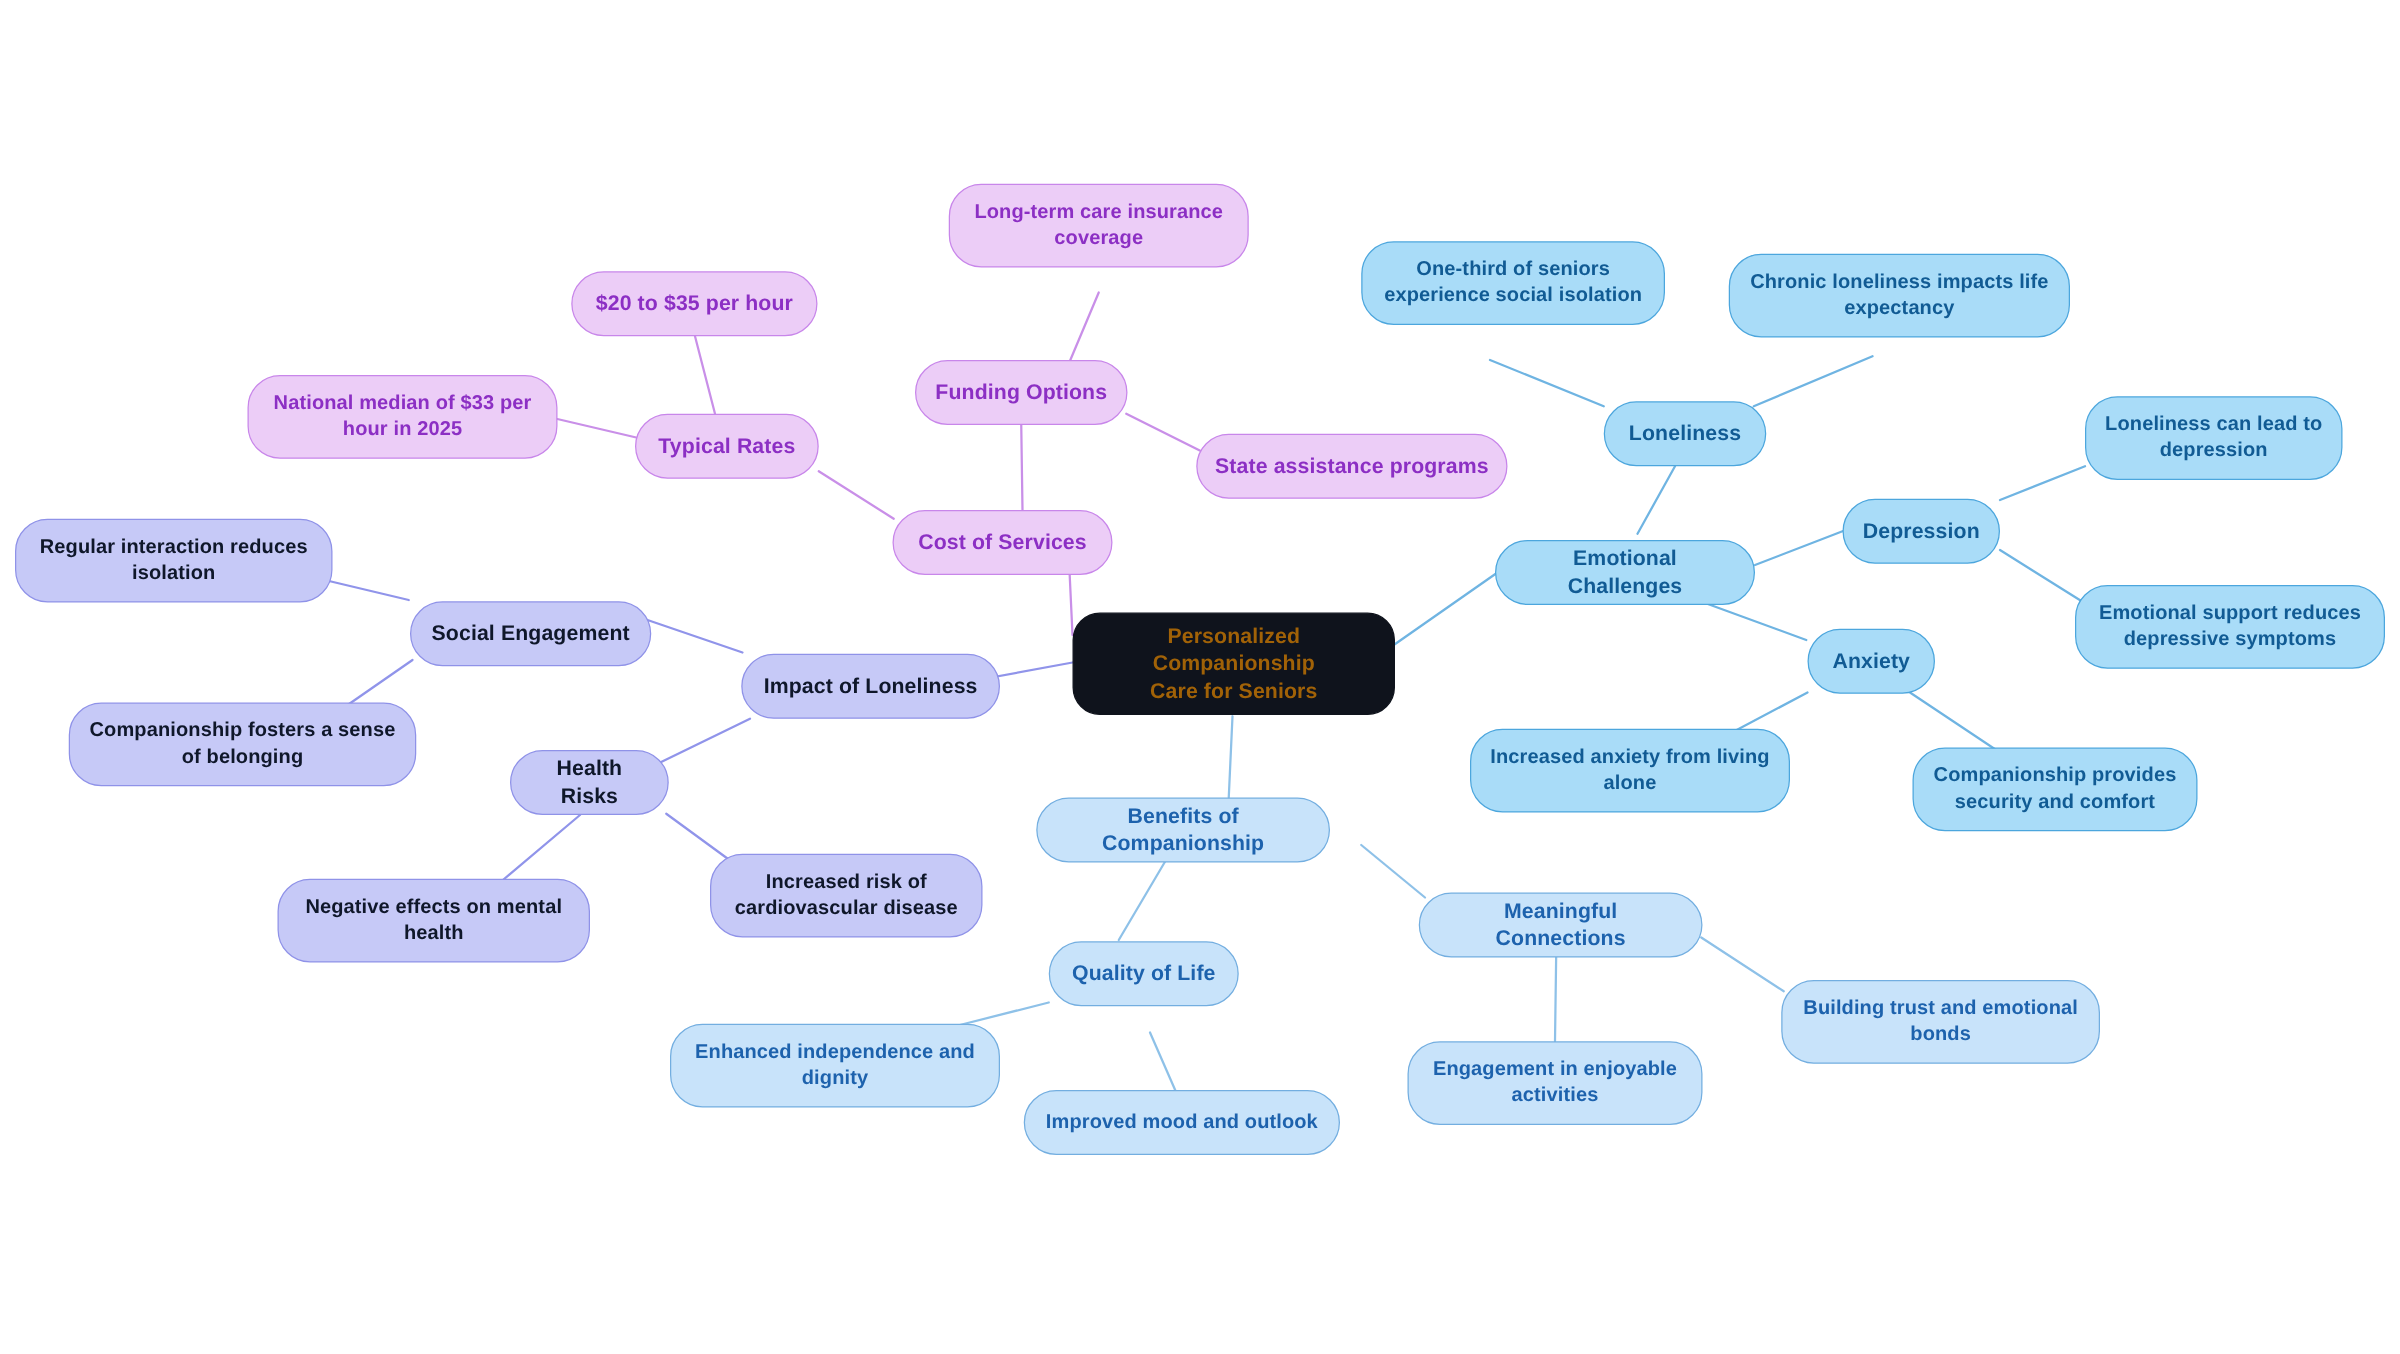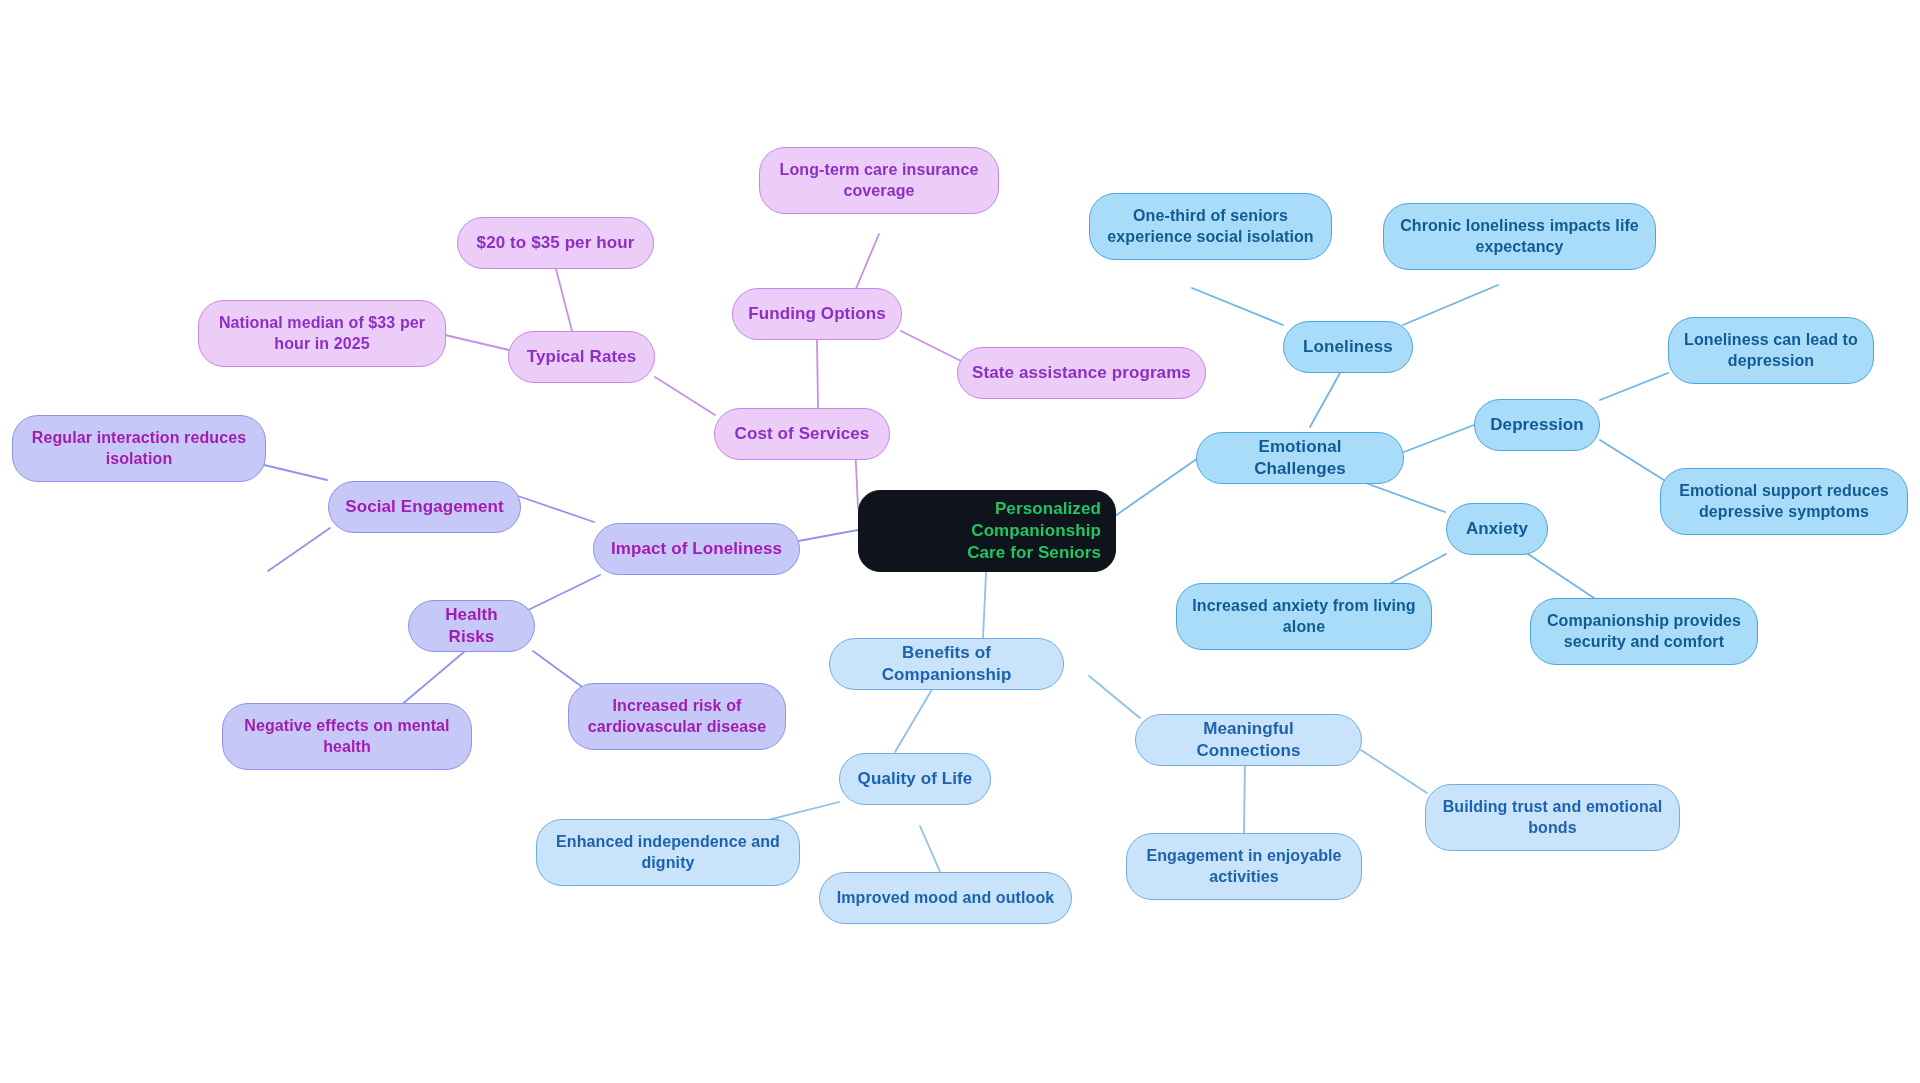--- a/index.html
+++ b/index.html
@@ -39,32 +39,31 @@
     letter-spacing: 0.1px;
     font-weight: bold;
     -webkit-font-smoothing: antialiased;
   }
   .node span { display: block; width: 100%; }
 
   
   .n-root {
     background: #0f131c;
     border-color: #0f131c;
-    color: #22c55e;
+    color: #a16207;
     border-radius: 22px;
     font-size: 17px;
-    text-align: right;
   }
 
   
   .c-blue  { background: #a9dcf8; border-color: #4ca6dd; color: #115b94; }
   
   .c-lblue { background: #c8e3fa; border-color: #73aee0; color: #1d62ad; }
   
-  .c-peri  { background: #c6c9f7; border-color: #8f92e8; color: #a21caf; }
+  .c-peri  { background: #c6c9f7; border-color: #8f92e8; color: #0f172a; }
   
   .c-orch  { background: #eccdf7; border-color: #c886ea; color: #8c2fc4; }
 
   .fs-17 { font-size: 17px; }
   .fs-16 { font-size: 16px; }
 </style>
 </head>
 <body>
 
 <div id="canvas">
@@ -246,20 +245,26 @@
     <span>Social Engagement</span>
   </div>
 
   <div class="node c-peri fs-16" style="left:12px; top:415px; width:254px; height:67px;">
     <span>
       <span>Regular interaction reduces</span>
       <span>isolation</span>
     </span>
   </div>
 
+  <div class="node c-peri fs-16" style="left:55px; top:562px; width:278px; height:67px;">
+    <span>
+      <span>Companionship fosters a sense</span>
+      <span>of belonging</span>
+    </span>
+  </div>
 
   <div class="node c-peri fs-17" style="left:408px; top:600px; width:127px; height:52px;">
     <span>Health Risks</span>
   </div>
 
   <div class="node c-peri fs-16" style="left:222px; top:703px; width:250px; height:67px;">
     <span>
       <span>Negative effects on mental</span>
       <span>health</span>
     </span>

